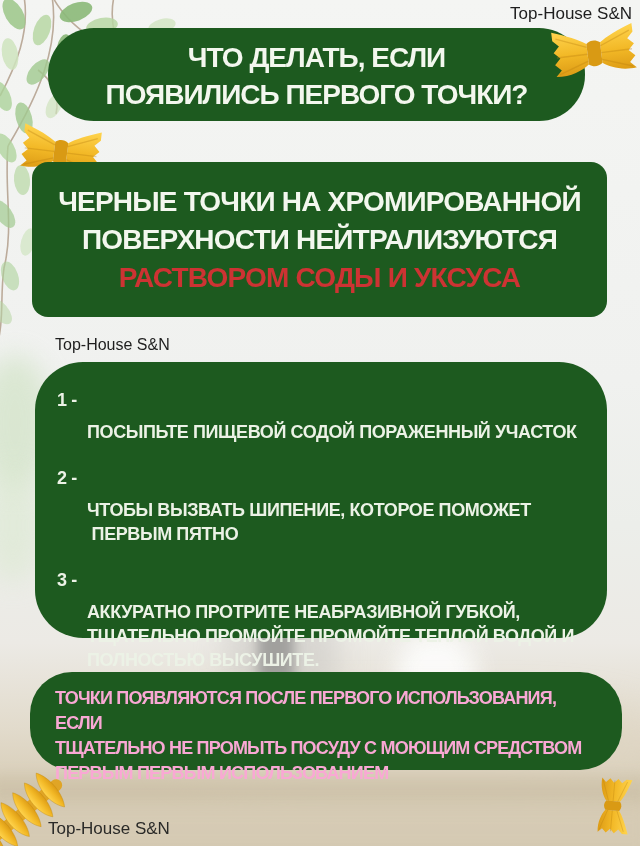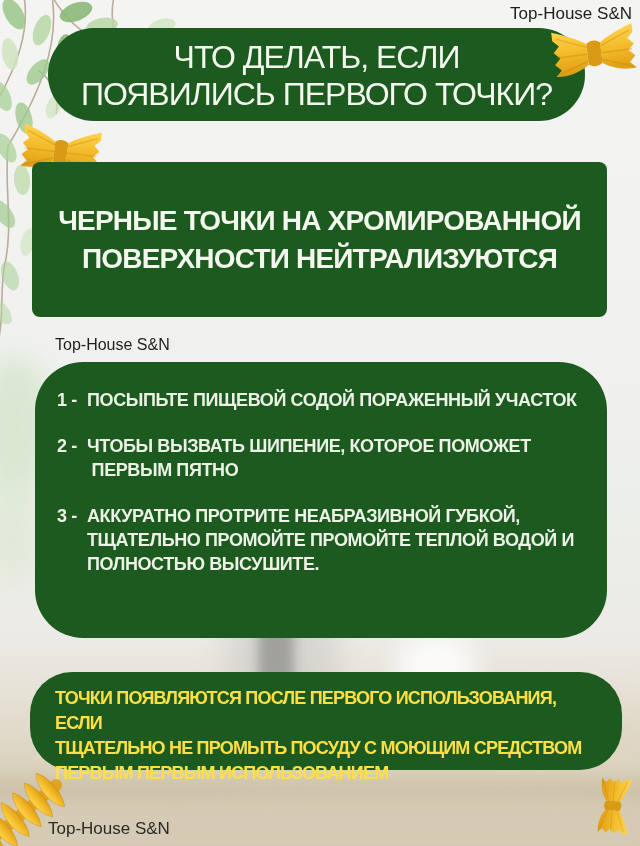--- a/index.html
+++ b/index.html
@@ -17,34 +17,34 @@
   .bg-faucet{left:258px;top:608px;width:36px;height:100px;background:#8f8f8d;border-radius:12px;filter:blur(6px);opacity:.75;}
   .bg-white-blob{left:396px;top:633px;width:80px;height:84px;background:#fdfdfc;border-radius:45%;filter:blur(12px);opacity:.9;}
   .bg-beige-wide{left:170px;top:698px;width:480px;height:86px;background:#ded4c1;border-radius:30%;filter:blur(17px);opacity:.55;}
   .bg-beige-band{left:-10px;top:776px;width:660px;height:28px;background:#c8bca2;filter:blur(7px);opacity:.55;}
   .bg-beige-low{left:-10px;top:806px;width:660px;height:46px;background:#d7ccb6;filter:blur(8px);opacity:.7;}
   .leaves{position:absolute;left:-6px;top:-4px;filter:blur(.5px);opacity:.95;}
   
   .card{position:absolute;background:#1d5a1f;color:#f3f7ee;}
   .card-title{left:48px;top:28px;width:537px;height:93px;border-radius:46px;
     display:flex;flex-direction:column;justify-content:center;align-items:center;text-align:center;
-    font-weight:normal;font-size:32px;line-height:37px;letter-spacing:-1px;padding-top:2px;}
-  .card-info{left:32px;top:162px;width:575px;height:155px;border-radius:8px;
+    font-weight:bold;font-size:28px;line-height:37px;letter-spacing:-1px;padding-top:2px;}
+  .card-info{left:32px;top:162px;width:575px;height:155px;border-radius:16px;
     display:flex;flex-direction:column;justify-content:center;align-items:center;text-align:center;
     font-weight:bold;font-size:28px;line-height:38px;letter-spacing:-.8px;}
   .card-info .red{color:#cd3333;}
   .card-steps{left:35px;top:362px;width:572px;height:276px;border-radius:48px;
     padding:26px 18px 0 22px;font-weight:bold;font-size:18px;line-height:24px;letter-spacing:-.4px;color:#ecf2e6;}
   .step{display:flex;margin-top:0;}
   .step + .step{margin-top:22px;}
   .step-num{flex:0 0 30px;white-space:nowrap;}
-  .step-text{flex:1;}
+  .step-text{flex:1;margin-top:32px;}
   .step-text div{white-space:pre-wrap;}
   .card-note{left:30px;top:672px;width:592px;height:98px;border-radius:42px;
-    padding:14px 18px 0 25px;font-weight:bold;font-size:18px;line-height:25px;letter-spacing:-.8px;color:#fde047;}
+    padding:14px 18px 0 25px;font-weight:bold;font-size:18px;line-height:25px;letter-spacing:-.8px;color:#f9a8d4;}
   
   .brand{position:absolute;color:#1e1e1e;font-size:16px;letter-spacing:0;}
   .brand-top{top:4px;right:8px;font-size:17px;}
   .brand-mid{left:55px;top:336px;}
   .brand-bottom{left:48px;top:819px;font-size:17px;color:#2a2a28;}
   
   .pasta{position:absolute;}
   .f-top{left:551px;top:22px;width:86px;height:56px;transform:rotate(-7deg);}
   .f-left{left:20px;top:122px;width:82px;height:54px;transform:rotate(7deg);}
   .f-br{left:586px;top:787px;width:58px;height:38px;transform:rotate(95deg);}
@@ -143,20 +143,21 @@
   <svg class="pasta f-top" viewBox="0 0 100 56">
       <use href="#farfalle"></use>
     </svg>
   <svg class="pasta f-left" viewBox="0 0 100 56">
       <use href="#farfalle"></use>
     </svg>
 
   <div class="card card-info">
     <div>ЧЕРНЫЕ ТОЧКИ НА ХРОМИРОВАННОЙ</div>
     <div>ПОВЕРХНОСТИ НЕЙТРАЛИЗУЮТСЯ</div>
+    <div class="red">РАСТВОРОМ СОДЫ И УКСУСА</div>
   </div>
 
   <div class="brand brand-mid">Top-House S&amp;N</div>
 
   <div class="card card-steps">
     <div class="step">
       <span class="step-num">1 -</span>
       <div class="step-text">
         <div>ПОСЫПЬТЕ ПИЩЕВОЙ СОДОЙ ПОРАЖЕННЫЙ УЧАСТОК</div>
       </div>

